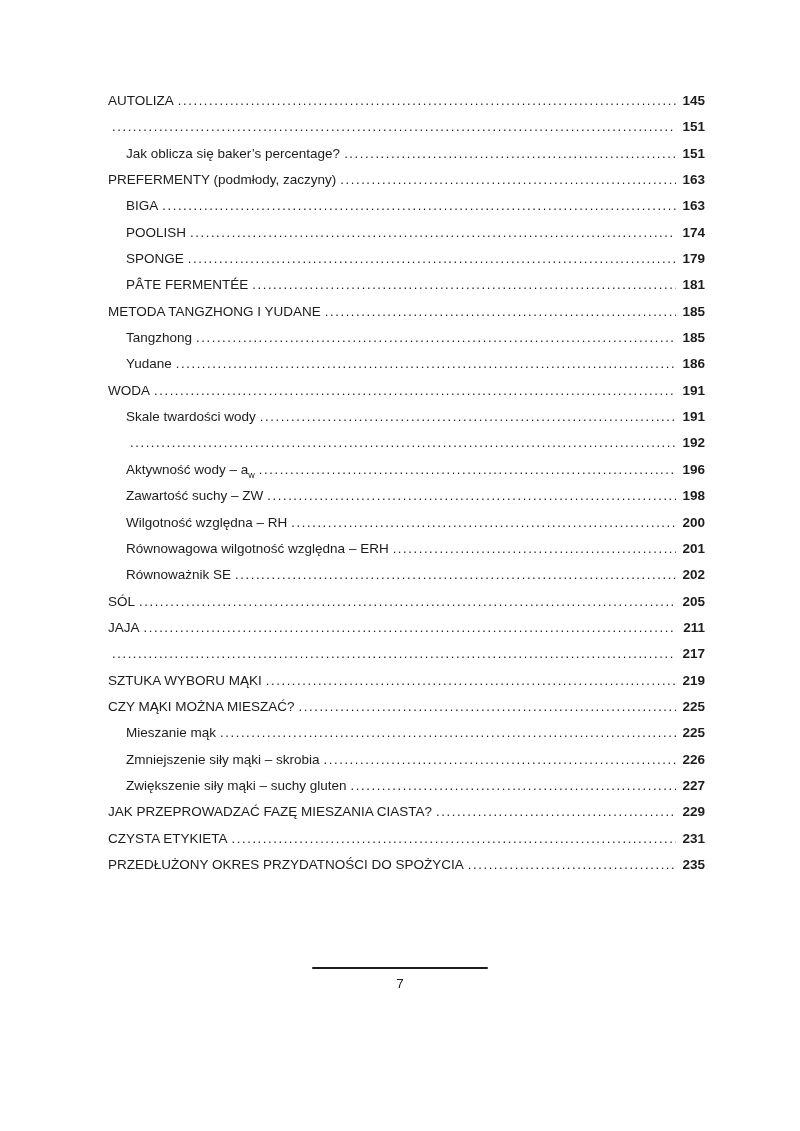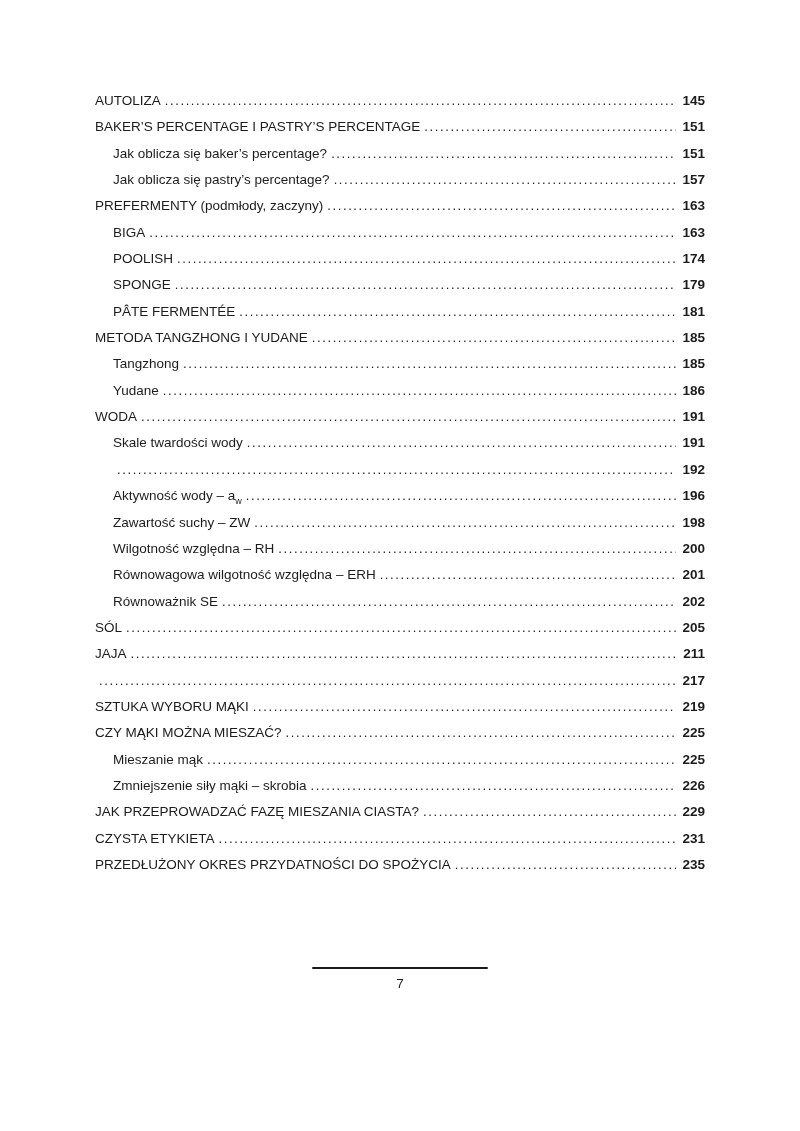--- a/index.html
+++ b/index.html
@@ -10,21 +10,21 @@
     color: #1c1c1c;
     position: relative;
     overflow: hidden;
   }
   .page {
     position: absolute; inset: 0;
     background: #ffffff;
   }
   .toc {
     position: absolute;
-    top: 88px; left: 95px; right: 95px;
+    top: 88px; left: 108px; right: 95px;
   }
   .toc-entry {
     display: flex;
     align-items: baseline;
     line-height: 26.35px;
     font-size: 13.5px;
     white-space: nowrap;
   }
   .toc-entry.level-1 { padding-left: 18px; align-items: flex-end; }
   .toc-label { white-space: nowrap; flex: 0 0 auto; }
@@ -72,34 +72,28 @@
 
 <div class="page">
 
   <div class="toc" id="toc-list">
       <div class="toc-entry level-0">
       <span class="toc-label">AUTOLIZA</span>
       <span class="toc-dots"></span>
       <span class="toc-page">145</span>
     </div>
       <div class="toc-entry level-0">
-      <span class="toc-label">BAKER’S PERCENTAGE I PASTRY’S PERCENTAGE</span>
       <span class="toc-dots"></span>
       <span class="toc-page">151</span>
     </div>
       <div class="toc-entry level-1">
       <span class="toc-label">Jak oblicza się baker’s percentage?</span>
       <span class="toc-dots"></span>
       <span class="toc-page">151</span>
     </div>
-      <div class="toc-entry level-1">
-      <span class="toc-label">Jak oblicza się pastry’s percentage?</span>
-      <span class="toc-dots"></span>
-      <span class="toc-page">157</span>
-    </div>
       <div class="toc-entry level-0">
       <span class="toc-label">PREFERMENTY (podmłody, zaczyny)</span>
       <span class="toc-dots"></span>
       <span class="toc-page">163</span>
     </div>
       <div class="toc-entry level-1">
       <span class="toc-label">BIGA</span>
       <span class="toc-dots"></span>
       <span class="toc-page">163</span>
     </div>
@@ -198,20 +192,25 @@
     </div>
       <div class="toc-entry level-1">
       <span class="toc-label">Mieszanie mąk</span>
       <span class="toc-dots"></span>
       <span class="toc-page">225</span>
     </div>
       <div class="toc-entry level-1">
       <span class="toc-label">Zmniejszenie siły mąki – skrobia</span>
       <span class="toc-dots"></span>
       <span class="toc-page">226</span>
+    </div>
+      <div class="toc-entry level-1">
+      <span class="toc-label">Zwiększenie siły mąki – suchy gluten</span>
+      <span class="toc-dots"></span>
+      <span class="toc-page">227</span>
     </div>
       <div class="toc-entry level-0">
       <span class="toc-label">JAK PRZEPROWADZAĆ FAZĘ MIESZANIA CIASTA?</span>
       <span class="toc-dots"></span>
       <span class="toc-page">229</span>
     </div>
       <div class="toc-entry level-0">
       <span class="toc-label">CZYSTA ETYKIETA</span>
       <span class="toc-dots"></span>
       <span class="toc-page">231</span>

